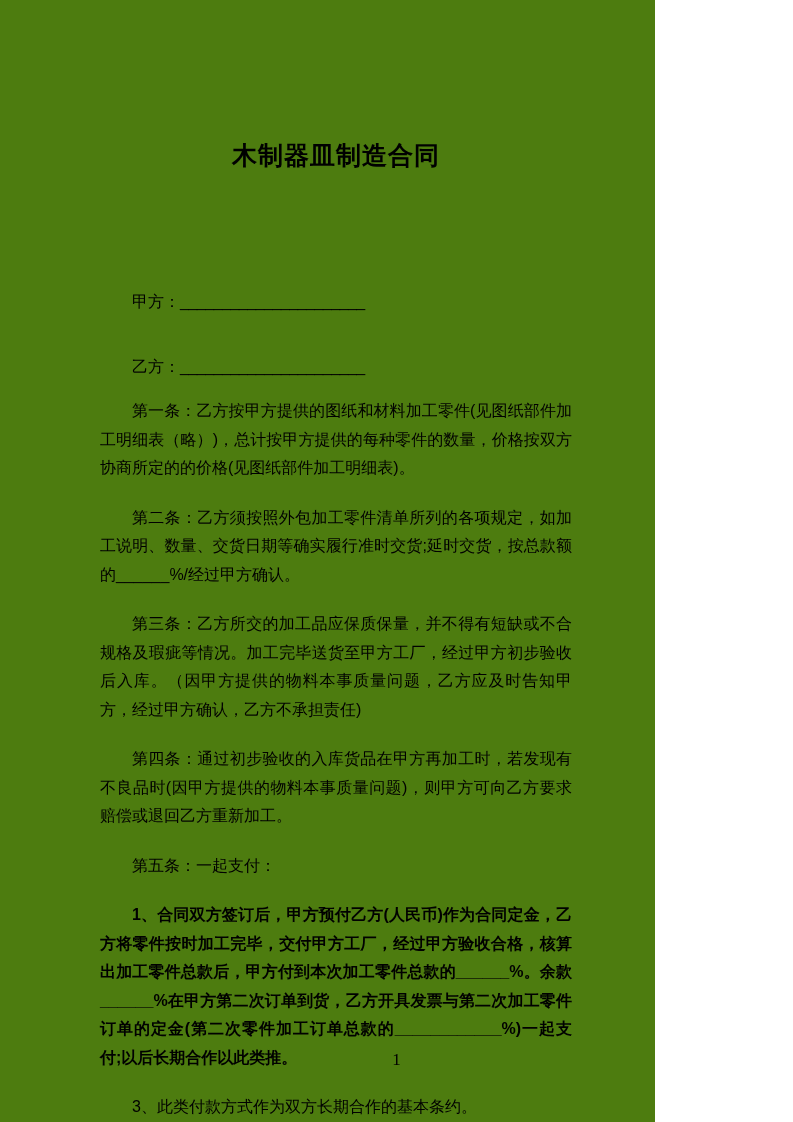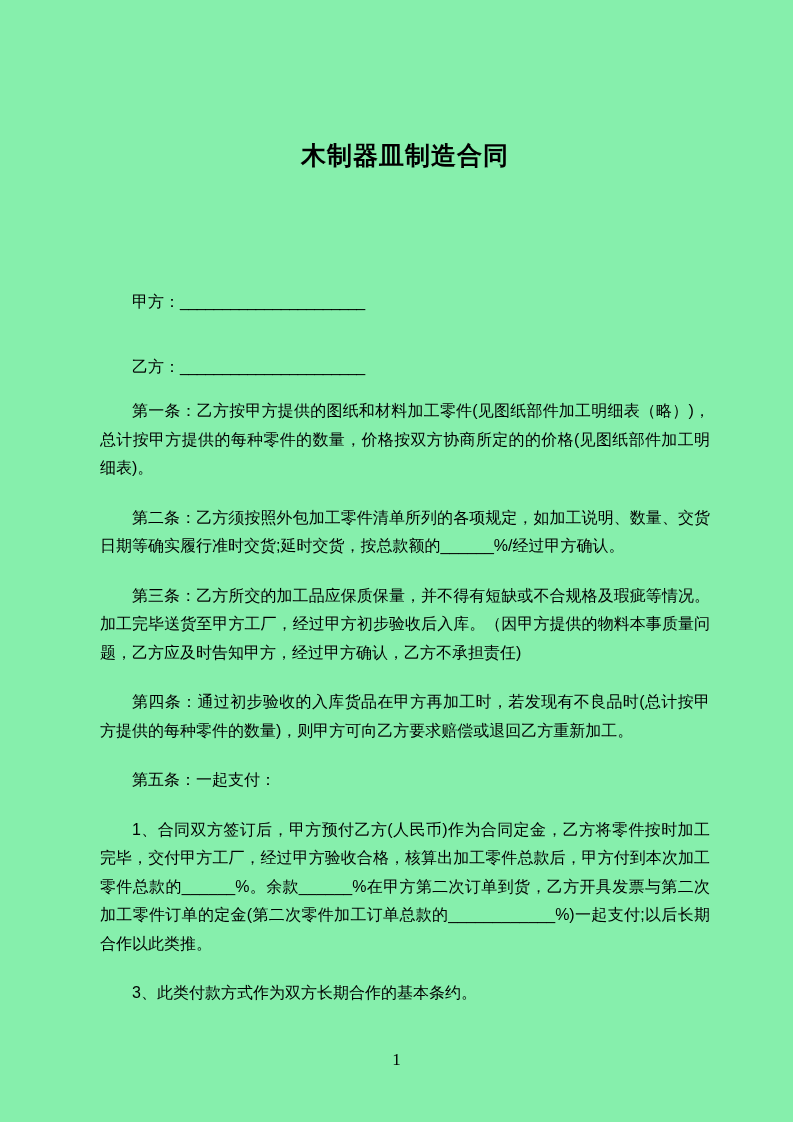--- a/index.html
+++ b/index.html
@@ -6,23 +6,23 @@
     margin: 0;
     padding: 0;
     background: #ffffff;
   }
   body {
     width: 793px;
     height: 1122px;
   }
   .page {
     position: relative;
-    width: 793px;
+    width: 655px;
     height: 1122px;
-    background: #86efac;
+    background: #4d7c0f;
     color: #000000;
     font-family: "Liberation Sans", "DejaVu Sans", sans-serif;
     overflow: hidden;
   }
   .content {
     padding: 138px 83px 0 100px;
   }
   .doc-title {
     margin: 0;
     font-size: 25px;
@@ -50,21 +50,21 @@
   }
   .clause {
     margin: 0 0 21px 0;
     font-size: 16px;
     line-height: 28.5px;
     text-indent: 32px;
     text-align: justify;
     word-break: break-all;
   }
   .clause-first { margin-top: 16px; }
-  .payment-first { margin-top: 0; }
+  .payment-first { margin-top: 0; font-weight: bold; }
   .page-footer {
     position: absolute;
     top: 1050px;
     left: 0;
     width: 793px;
     text-align: center;
     font-family: "Liberation Serif", "DejaVu Serif", serif;
     font-size: 17px;
     line-height: 20px;
     color: #000000;
@@ -81,21 +81,21 @@
     <p class="party-line party-a"><span class="party-label">甲方：</span><span class="blank-line">______________________</span></p>
 
     <p class="party-line party-b"><span class="party-label">乙方：</span><span class="blank-line">______________________</span></p>
 
     <p class="clause clause-first">第一条：乙方按甲方提供的图纸和材料加工零件(见图纸部件加工明细表（略）)，总计按甲方提供的每种零件的数量，价格按双方协商所定的的价格(见图纸部件加工明细表)。</p>
 
     <p class="clause">第二条：乙方须按照外包加工零件清单所列的各项规定，如加工说明、数量、交货日期等确实履行准时交货;延时交货，按总款额的______%/经过甲方确认。</p>
 
     <p class="clause">第三条：乙方所交的加工品应保质保量，并不得有短缺或不合规格及瑕疵等情况。加工完毕送货至甲方工厂，经过甲方初步验收后入库。（因甲方提供的物料本事质量问题，乙方应及时告知甲方，经过甲方确认，乙方不承担责任)</p>
 
-    <p class="clause">第四条：通过初步验收的入库货品在甲方再加工时，若发现有不良品时(总计按甲方提供的每种零件的数量)，则甲方可向乙方要求赔偿或退回乙方重新加工。</p>
+    <p class="clause">第四条：通过初步验收的入库货品在甲方再加工时，若发现有不良品时(因甲方提供的物料本事质量问题)，则甲方可向乙方要求赔偿或退回乙方重新加工。</p>
 
     <p class="clause">第五条：一起支付：</p>
 
     <p class="clause payment-first">1、合同双方签订后，甲方预付乙方(人民币)作为合同定金，乙方将零件按时加工完毕，交付甲方工厂，经过甲方验收合格，核算出加工零件总款后，甲方付到本次加工零件总款的______%。余款______%在甲方第二次订单到货，乙方开具发票与第二次加工零件订单的定金(第二次零件加工订单总款的____________%)一起支付;以后长期合作以此类推。</p>
 
     <p class="clause">3、此类付款方式作为双方长期合作的基本条约。</p>
 
   </div>
 
   <div class="page-footer">1</div>

